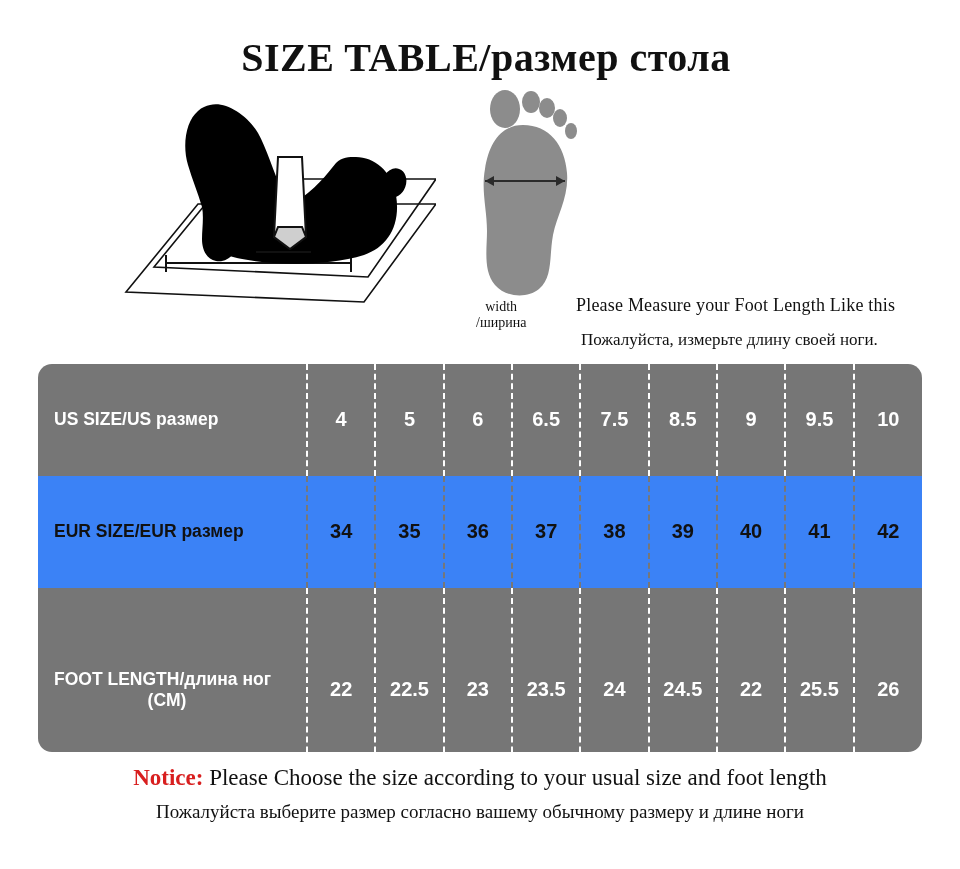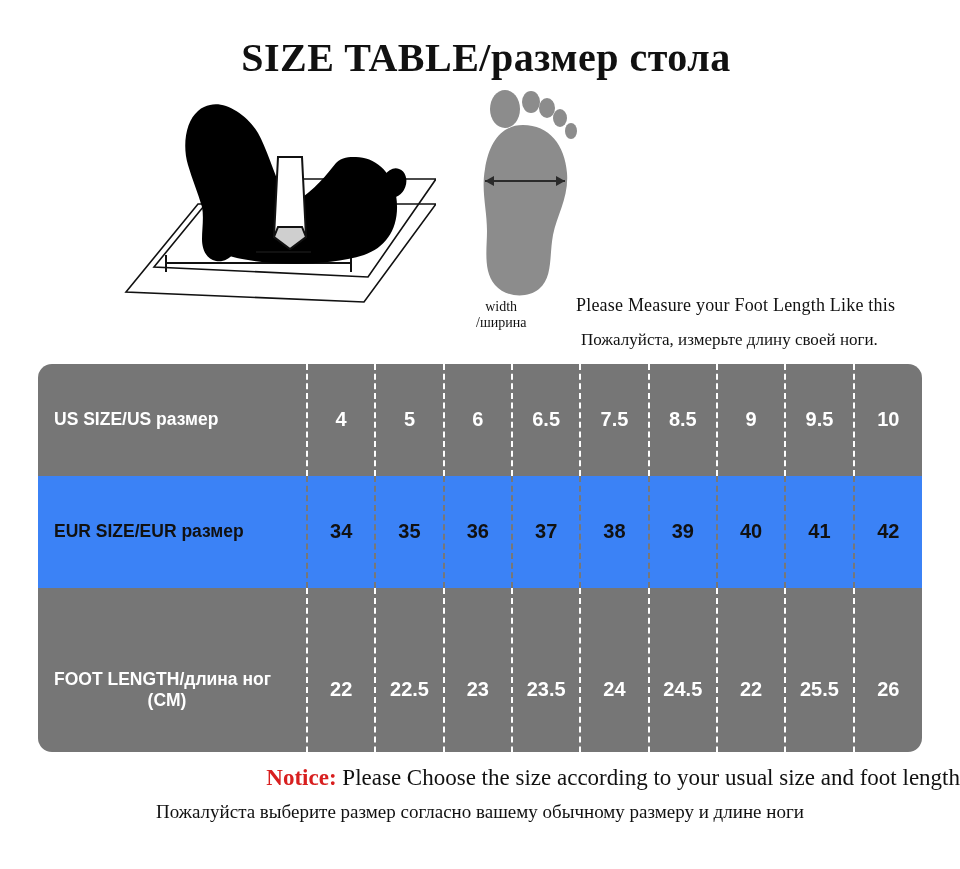--- a/index.html
+++ b/index.html
@@ -141,21 +141,20 @@
     position: absolute;
     left: 0;
     top: 765px;
     width: 960px;
     text-align: center;
     font-family: "Liberation Serif", serif;
   }
   .notice-line1 {
     font-size: 23px;
     color: #111;
-    text-align: right;
   }
   .notice-word {
     color: #d81f1f;
     font-weight: 700;
   }
   .notice-line2 {
     font-size: 19px;
     color: #111;
     margin-top: 10px;
   }

